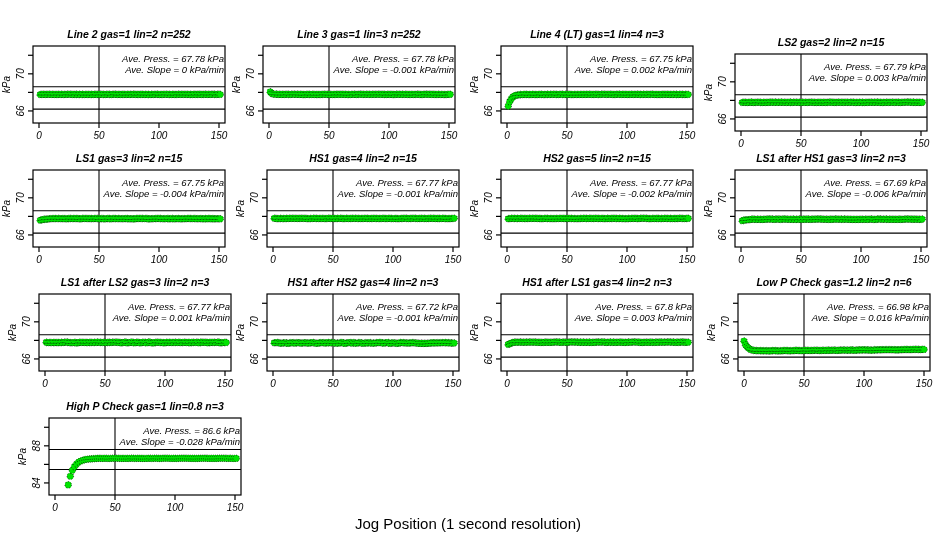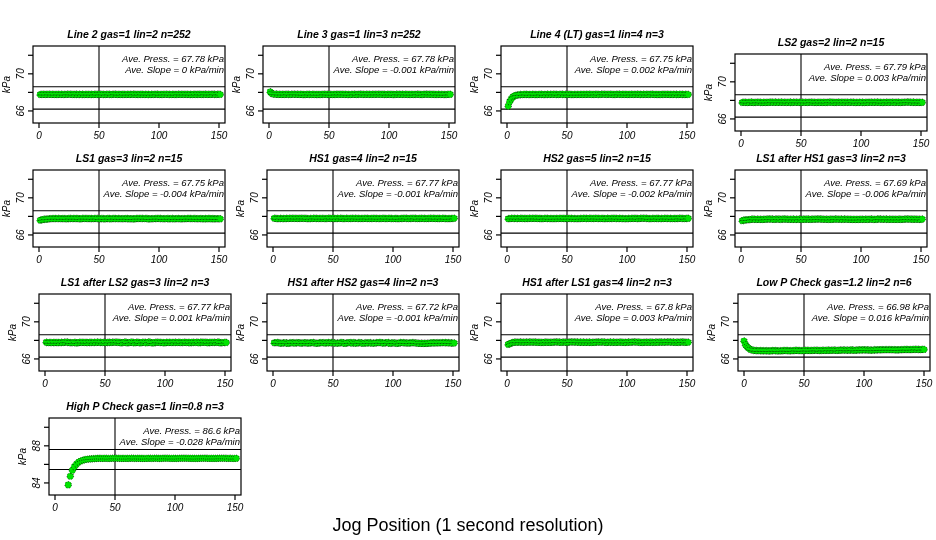--- a/index.html
+++ b/index.html
@@ -1,20 +1,20 @@
 <!DOCTYPE html>
 <html><head>
 <meta charset="utf-8">
 <style>
   html,body{margin:0;padding:0;background:#ffffff;}
   .page{position:relative;width:936px;height:540px;background:#ffffff;overflow:hidden;
         font-family:"Liberation Sans",sans-serif;color:#000;}
   .main-title{position:absolute;top:2px;left:0;width:936px;text-align:center;
               font-size:13px;letter-spacing:.3px;}
-  .footer-label{position:absolute;top:515px;left:0;width:936px;text-align:center;font-size:18px;}
+  .footer-label{position:absolute;top:515px;left:0;width:936px;text-align:center;font-size:15px;}
   #grid{position:absolute;top:20px;left:0;width:936px;height:496px;}
   .cell{position:absolute;width:234px;height:124px;font-style:italic;}
   svg text{font-family:"Liberation Sans",sans-serif;fill:#000;}
   .panel-title{font-weight:bold;font-size:10.5px;}
   .tick-label{font-size:10px;}
   .ann{font-size:9.5px;}
   .ylab{font-size:10px;}
 </style>
 </head>
 <body>

